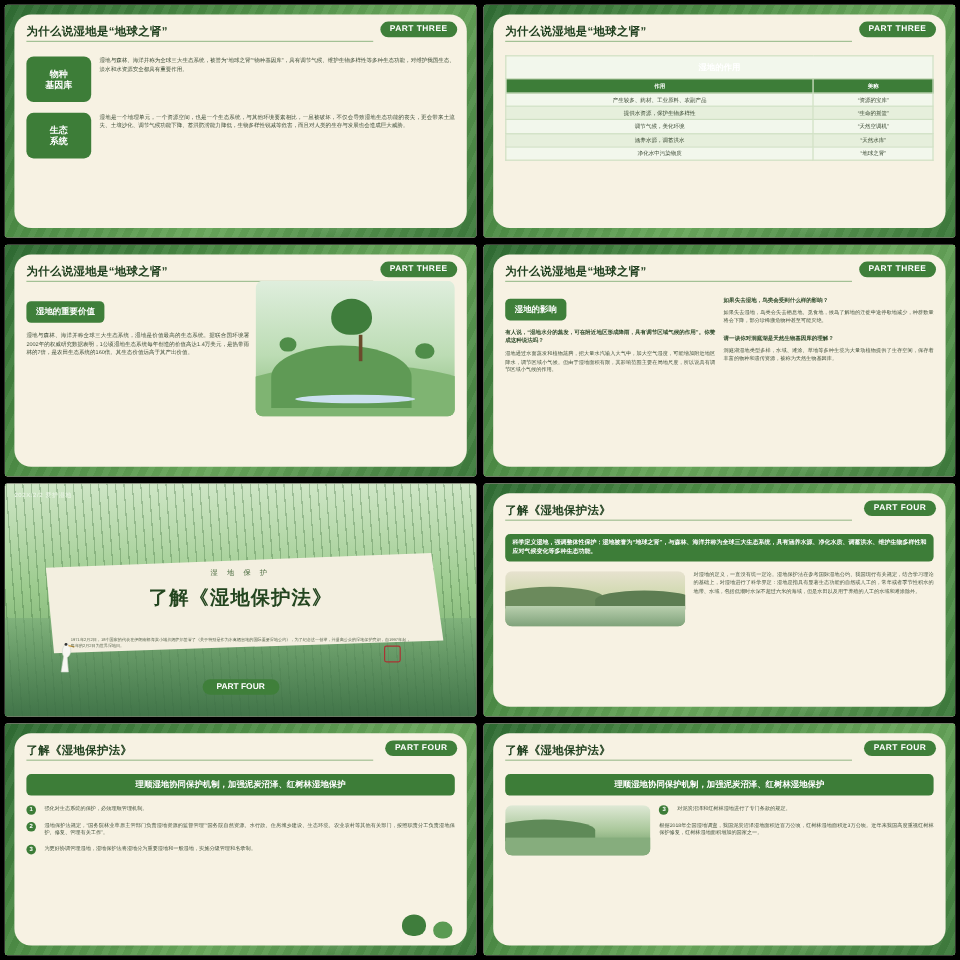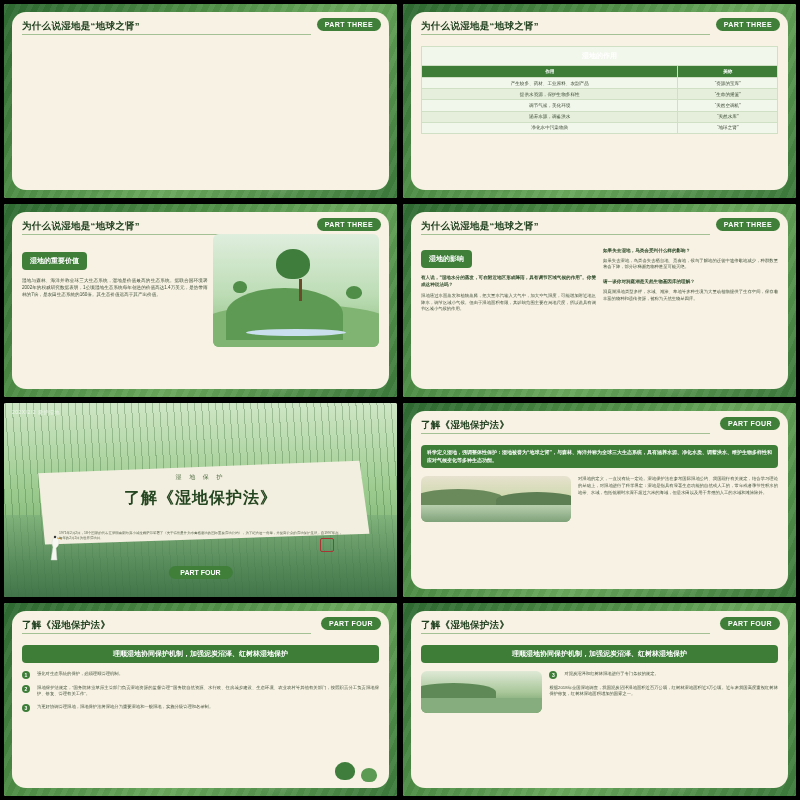--- a/index.html
+++ b/index.html
@@ -72,20 +72,30 @@
 
 <div class="grid">
 
   <div class="slide">
     <div class="frame"></div>
     <div class="paper">
       <div class="inner">
         <div class="stitle">为什么说湿地是“地球之肾”</div>
         <div class="badge">PART THREE</div>
         <div class="rule"></div>
+        <div style="margin-top:14px;" class="row">
+          <div class="chipbox" style="white-space:pre-line">物种
+基因库</div>
+          <div class="body" style="flex:1">湿地与森林、海洋并称为全球三大生态系统，被誉为“地球之肾”“物种基因库”，具有调节气候、维护生物多样性等多种生态功能，对维护我国生态、淡水和水资源安全都具有重要作用。</div>
+        </div>
+        <div style="margin-top:9px;" class="row">
+          <div class="chipbox" style="white-space:pre-line">生态
+系统</div>
+          <div class="body" style="flex:1">湿地是一个地理单元，一个资源空间，也是一个生态系统，与其他环境要素相比，一旦被破坏，不仅会导致湿地生态功能的丧失，更会带来土流失、土壤沙化、调节气候功能下降、蓄洪防涝能力降低，生物多样性锐减等危害，而且对人类的生存与发展也会造成巨大威胁。</div>
+        </div>
       </div>
     </div>
   </div>
 
   <div class="slide">
     <div class="frame"></div>
     <div class="paper">
       <div class="inner">
         <div class="stitle">为什么说湿地是“地球之肾”</div>
         <div class="badge">PART THREE</div>

